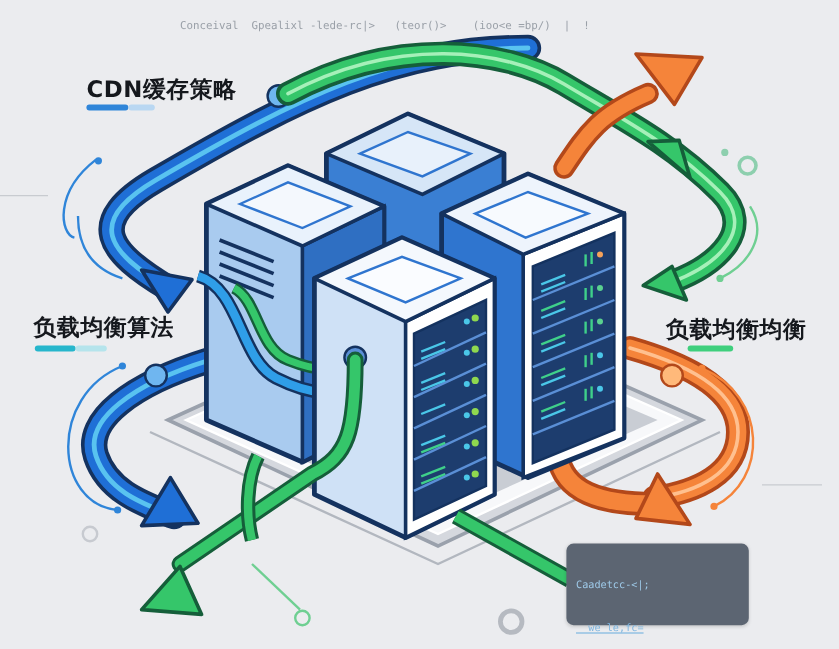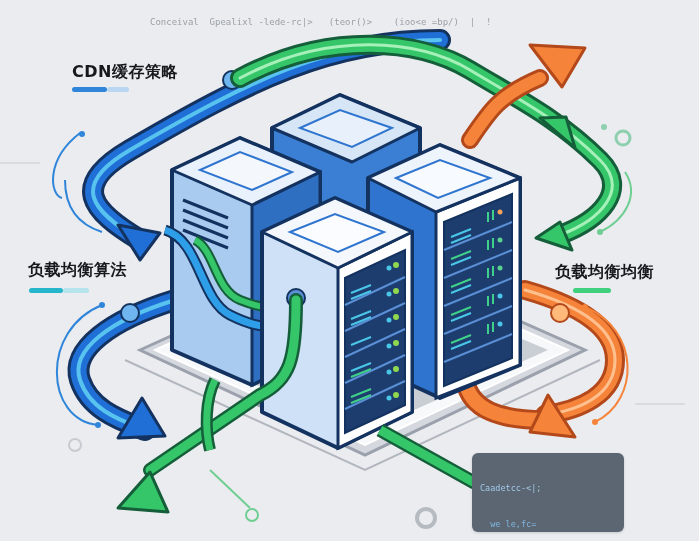--- a/index.html
+++ b/index.html
@@ -1,21 +1,21 @@
 <!DOCTYPE html>
 <html><head>
 <meta charset="utf-8">
 <style>
   html, body { margin:0; padding:0; }
   body { width:699px; height:541px; overflow:hidden; background:#ebecef; font-family:"DejaVu Sans", sans-serif; position:relative; }
   .stage { position:absolute; left:0; top:0; width:699px; height:541px; }
-  .label { position:absolute; font-weight:bold; color:#15181d; font-size:16px; letter-spacing:0.5px; white-space:nowrap; }
+  .label { position:absolute; font-weight:bold; color:#15181d; font-size:19px; letter-spacing:0.5px; white-space:nowrap; }
   .underline { position:absolute; height:5px; border-radius:3px; }
   .code-top { position:absolute; left:150px; top:16px; font-family:"DejaVu Sans Mono", monospace; font-size:9px; color:#9aa0a8; line-height:12px; white-space:pre; }
-  .code-panel { position:absolute; left:472px; top:453px; width:152px; height:79px; background:#5c6572; border-radius:6px; box-shadow:0 1px 3px rgba(0,0,0,0.15); font-family:"DejaVu Sans Mono", monospace; font-size:8.5px; line-height:12px; padding:5px 8px; box-sizing:border-box; white-space:pre; color:#b8e3f5; }
+  .code-panel { position:absolute; left:472px; top:453px; width:152px; height:68px; background:#5c6572; border-radius:6px; box-shadow:0 1px 3px rgba(0,0,0,0.15); font-family:"DejaVu Sans Mono", monospace; font-size:8.5px; line-height:12px; padding:5px 8px; box-sizing:border-box; white-space:pre; color:#b8e3f5; }
   .code-panel .l { display:block; }
 </style>
 </head>
 <body>
 
 <div class="stage">
 <svg width="699" height="541" viewBox="0 0 699 541" xmlns="http://www.w3.org/2000/svg">
 
   <g>
     <path d="M140 350 L360 250 L585 350 L365 455 Z" fill="#d5d8de" stroke="#9aa1ac" stroke-width="3"></path>
@@ -215,18 +215,18 @@
 
 <div class="label" style="left:28px; top:260px;font-family:Liberation Serif, serif;">负载均衡算法</div>
 <div class="underline" style="left:29px; top:288px; width:34px; background:#26b6cc;"></div>
 <div class="underline" style="left:63px; top:288px; width:26px; background:#b5e4ec;"></div>
 
 <div class="label" style="left:555px; top:262px;">负载均衡均衡</div>
 <div class="underline" style="left:573px; top:288px; width:38px; background:#3fcf7d;"></div>
 
 <div class="code-panel">
   <span class="l" style="color:#9ec9e8;">Caadetcc-&lt;|;</span>
-  <span class="l" style="color:#7fb6e0;">  we le,fc=</span>
+  <span class="l" style="color:#7fb6e0;text-decoration:underline;">  we le,fc=</span>
   
   
   
   
 </div>
 
 </body></html>

